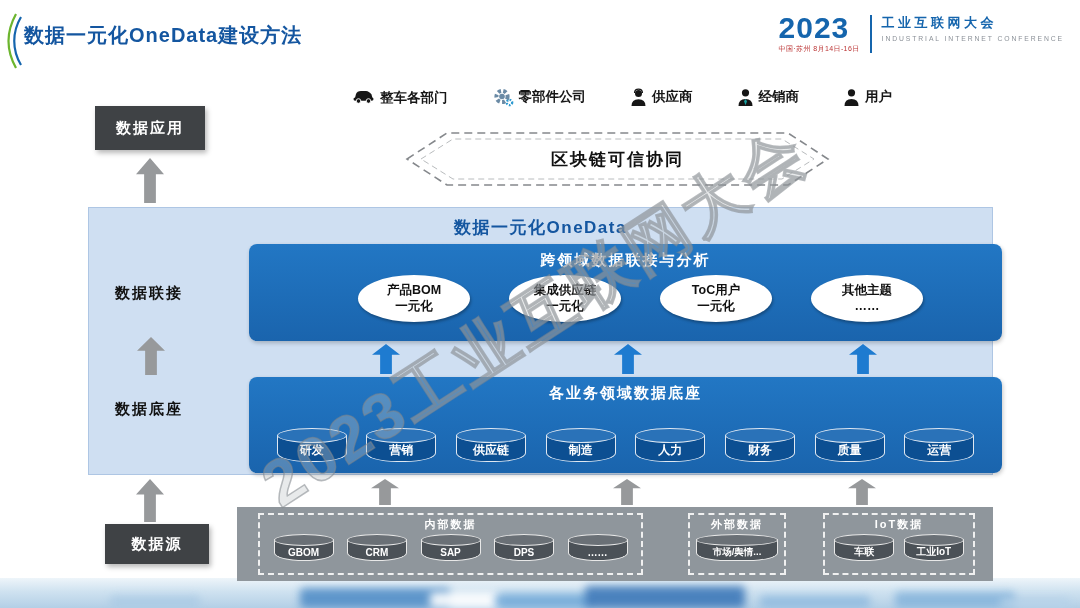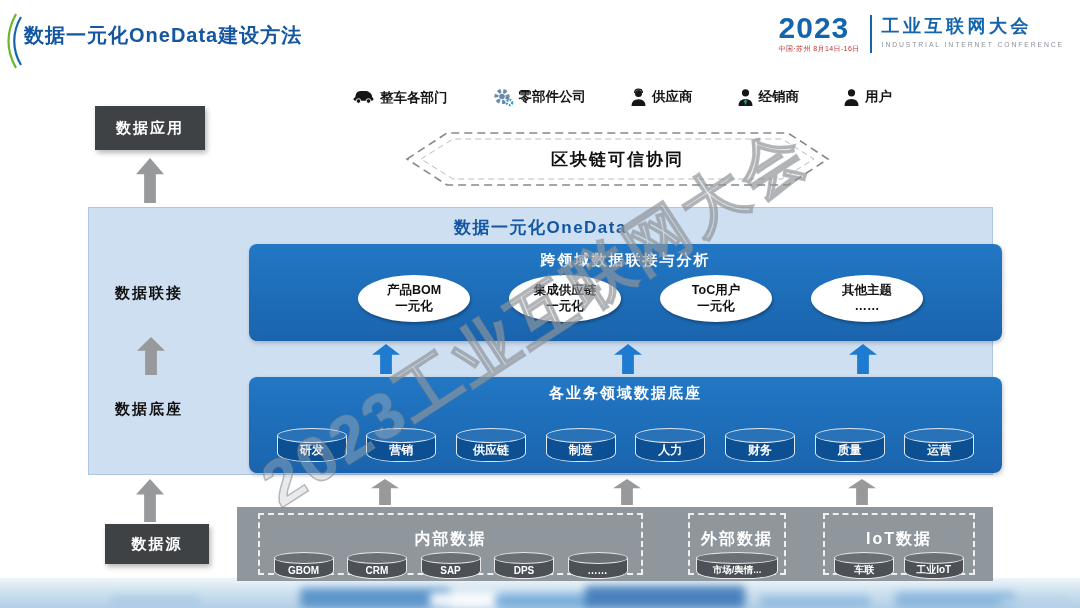--- a/index.html
+++ b/index.html
@@ -7,21 +7,21 @@
   .slide { position:relative; width:1080px; height:608px; background:#ffffff; overflow:hidden; outline:1px solid #ddd; }
 
   
   .accent-curves { position:absolute; left:2px; top:12px; }
   .slide-title { position:absolute; left:24px; top:22px; font-size:20px; font-weight:bold; color:#1456a0; letter-spacing:1px; }
   .logo { position:absolute; right:16px; top:14px; width:320px; }
   .logo-row { display:flex; justify-content:flex-end; align-items:flex-start; gap:7px; }
   .logo-year { font-size:30px; font-weight:bold; color:#1565ad; line-height:0.95; letter-spacing:1px; }
   .logo-venue { font-size:7px; color:#b33; margin-top:1px; letter-spacing:0.4px; white-space:nowrap; }
   .logo-divider { width:2px; height:38px; background:#1565ad; margin:1px 3px 0; }
-  .logo-name { font-size:18px; font-weight:bold; color:#1565ad; letter-spacing:3.5px; white-space:nowrap; }
+  .logo-name { font-size:13px; font-weight:bold; color:#1565ad; letter-spacing:3.5px; white-space:nowrap; }
   .logo-name-en { font-size:6.8px; color:#8a9097; letter-spacing:1.9px; margin-top:3px; }
   .logo-tagline { font-size:10px; font-weight:bold; color:#33a04a; margin-top:5px; letter-spacing:1px; text-align:right; }
 
   
   .actors { position:absolute; left:352px; top:88px; width:540px; display:flex; justify-content:space-between; align-items:center; }
   .actor { display:flex; align-items:flex-start; gap:5px; font-size:13.5px; font-weight:bold; color:#161616; }
 
   
   .banner { position:absolute; left:405px; top:131px; width:425px; height:56px; }
   .banner svg { position:absolute; left:0; top:0; }
@@ -57,21 +57,21 @@
   .cyl.sm { width:60px; height:22px; font-size:10px; margin-top:7px; border-radius:0 0 30px 30px / 0 0 8px 8px; }
   .cyl.sm::before { height:10px; top:-5px; }
   .cyl.wide { width:82px; font-size:9.5px; }
 
   
   .src-panel { position:absolute; left:237px; top:507px; width:756px; height:74px; background:#8f969c; z-index:2; }
   .dash-box { position:absolute; border:2px dashed #f0f0f0; top:6px; height:62px; }
   #dash-internal { left:21px; width:385px; }
   #dash-external { left:451px; width:98px; }
   #dash-iot { left:586px; width:152px; }
-  .dash-title { text-align:center; color:#fff; font-size:16px; font-weight:bold; margin-top:14px; letter-spacing:2px; }
+  .dash-title { text-align:center; color:#fff; font-size:11px; font-weight:bold; margin-top:2px; letter-spacing:2px; }
   .src-row { display:flex; justify-content:space-evenly; margin-top:0; }
 
   
   .arrow { position:absolute; clip-path:polygon(50% 0, 100% 36%, 71% 36%, 71% 100%, 29% 100%, 29% 36%, 0 36%); z-index:2; }
   .arrow.gray { background:#97999b; }
   .arrow.blue { background:#1e7bd0; }
   #arrow-app { left:136px; top:158px; width:28px; height:45px; }
   #arrow-linkbase { left:48px; top:129px; width:28px; height:38px; }
   #arrow-mid-1 { left:283px; top:136px; width:28px; height:30px; }
   #arrow-mid-2 { left:525px; top:136px; width:28px; height:30px; }

